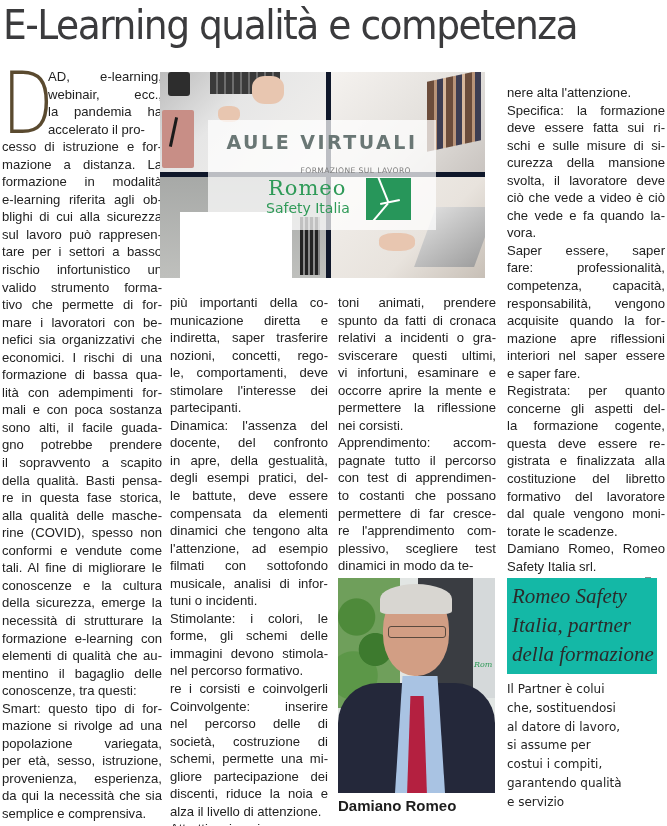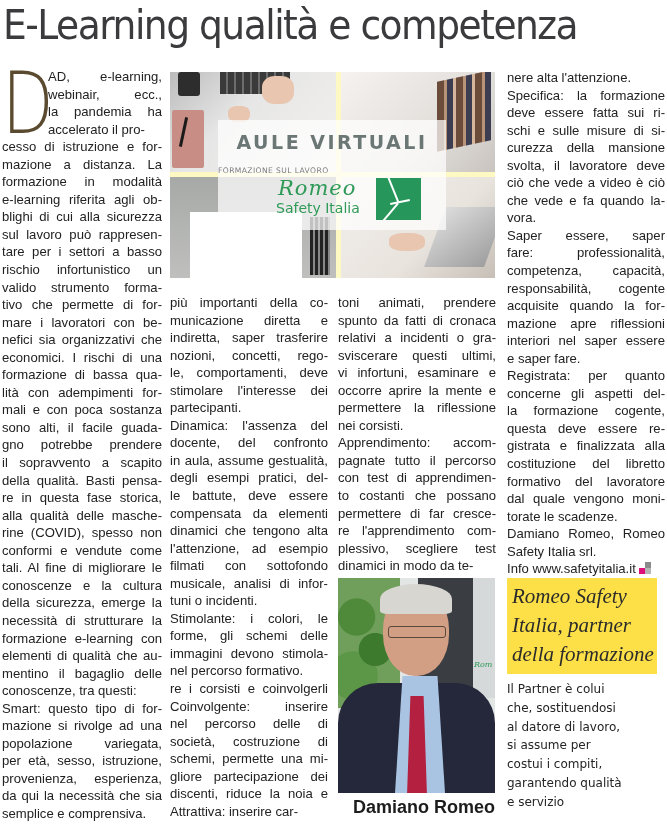--- a/index.html
+++ b/index.html
@@ -13,31 +13,31 @@
     white-space: nowrap;
   }
 
   .col { position: absolute; font-size: 13.1px; line-height: 17.55px; text-align: justify; color: #222; }
   .col .line { display: block; text-align: justify; text-align-last: justify; white-space: nowrap; overflow: hidden; height: 17.55px; }
   .col .line.last { text-align-last: left; }
 
   .col1 { left: 2px; top: 68px; width: 160px; }
   .col2 { left: 170px; top: 294px; width: 158px; }
   .col3 { left: 338px; top: 294px; width: 158px; }
-  .col4 { left: 507px; top: 69px; width: 158px; }
+  .col4 { left: 507px; top: 84px; width: 158px; }
 
   .dropcap {
     position: absolute; left: 2px; top: 70px; width: 40px; height: 66px;
     font-family: "DejaVu Sans", sans-serif; font-size: 86px; line-height: 66px;
     color: #5a4a2f; font-weight: 300; transform: scaleX(0.78); transform-origin: left top;
   }
   .indent { padding-left: 46px; }
 
   
-  .hero { position: absolute; left: 170px; top: 72px; width: 325px; height: 206px; background: #fef9c3; overflow: hidden; }
+  .hero { position: absolute; left: 160px; top: 72px; width: 325px; height: 206px; background: #0f172a; overflow: hidden; }
   .tile { position: absolute; overflow: hidden; }
   .t1 { left: 0; top: 0; width: 166px; height: 100px; background: linear-gradient(135deg, #bcbcbc 0%, #e6e6e6 40%, #f3f1ee 100%); }
   .t2 { left: 171px; top: 0; width: 154px; height: 100px; background: linear-gradient(135deg, #f5f2ef 0%, #e2dfdb 60%, #c9c4c0 100%); }
   .t3 { left: 0; top: 105px; width: 166px; height: 101px; background: linear-gradient(180deg, #a7a9a7 0%, #bfc0bd 100%); }
   .t4 { left: 171px; top: 105px; width: 154px; height: 101px; background: linear-gradient(135deg, #f2efeb 0%, #e8e3dd 60%, #c7bfb6 100%); }
   .keyboard { position: absolute; left: 50px; top: 0; width: 70px; height: 22px; background: repeating-linear-gradient(90deg, #3a3a3a 0 6px, #6d6d6d 6px 8px); }
   .notebook { position: absolute; left: 2px; top: 38px; width: 32px; height: 58px; background: #c88e86; border-radius: 2px; }
   .phone { position: absolute; left: 8px; top: 0; width: 22px; height: 24px; background: #2d2d2d; border-radius: 3px; }
   .pen { position: absolute; left: 12px; top: 45px; width: 3px; height: 30px; background: #1b1b1b; transform: rotate(12deg); }
   .hand { position: absolute; border-radius: 40%; background: #e8c6b0; }
@@ -45,25 +45,25 @@
   .paper { position: absolute; left: 20px; top: 35px; width: 112px; height: 66px; background: #ffffff; }
   .pencils { position: absolute; left: 140px; top: 40px; width: 20px; height: 58px; background: repeating-linear-gradient(90deg, #222 0 3px, #888 3px 5px); }
   .laptop2 { position: absolute; right: 0; top: 30px; width: 60px; height: 60px; background: linear-gradient(135deg, #dcdcdc, #9f9f9f); transform: skewX(-20deg); }
 
   .overlay { position: absolute; left: 48px; top: 48px; width: 228px; height: 110px; background: rgba(255,255,255,0.72); }
   .aule {
     position: absolute; left: 0; top: 11px; width: 228px; text-align: center;
     font-family: "DejaVu Sans", sans-serif; font-weight: bold; font-size: 19px; letter-spacing: 2.5px; color: #6a7775;
   }
   .formazione {
-    position: absolute; left: 0; top: 46px; width: 203px; text-align: left;
+    position: absolute; left: 0; top: 46px; width: 203px; text-align: right;
     font-family: "DejaVu Sans", sans-serif; font-size: 7.6px; letter-spacing: 0.4px; color: #7c7c7c;
   }
   .romeo-script {
-    position: absolute; left: 60px; top: 56px; font-family: "DejaVu Serif", serif; font-style: italic;
+    position: absolute; left: 60px; top: 56px; font-family: "DejaVu Serif", serif; 
     font-size: 21px; color: #2f9a58; letter-spacing: 1px;
   }
   .safety-italia {
     position: absolute; left: 58px; top: 80px; font-family: "DejaVu Sans", sans-serif;
     font-size: 14px; color: #2f9a58;
   }
   .logo-square { position: absolute; left: 158px; top: 58px; width: 45px; height: 42px; background: #27965a; overflow: hidden; }
   .logo-square .crack1 { position: absolute; left: 16px; top: -4px; width: 2px; height: 30px; background: #ffffff; transform: rotate(-22deg); }
   .logo-square .crack2 { position: absolute; left: 12px; top: 22px; width: 2px; height: 28px; background: #ffffff; transform: rotate(40deg); }
   .logo-square .crack3 { position: absolute; left: 14px; top: 23px; width: 20px; height: 2px; background: #ffffff; transform: rotate(-12deg); }
@@ -73,27 +73,27 @@
   .foliage { position: absolute; left: 0; top: 0; width: 62px; height: 130px; background: radial-gradient(circle at 30% 30%, #4e8a3a 0 18%, transparent 19%), radial-gradient(circle at 60% 55%, #3d7a2e 0 20%, transparent 21%), radial-gradient(circle at 25% 75%, #5c9748 0 22%, transparent 23%), #6f9f5b; }
   .darkpanel { position: absolute; left: 80px; top: 0; width: 55px; height: 110px; background: #3a3d42; }
   .window { position: absolute; left: 135px; top: 0; width: 22px; height: 120px; background: #d5d9da; }
   .suit { position: absolute; left: 0; top: 105px; width: 157px; height: 110px; background: #24283a; border-radius: 40px 40px 0 0; }
   .shirt { position: absolute; left: 57px; top: 98px; width: 50px; height: 117px; background: #a9c3e3; clip-path: polygon(15% 0, 85% 0, 100% 100%, 0 100%); }
   .tie { position: absolute; left: 68px; top: 118px; width: 22px; height: 97px; background: #b42040; clip-path: polygon(20% 0, 80% 0, 95% 100%, 5% 100%); }
   .head { position: absolute; left: 45px; top: 12px; width: 66px; height: 86px; background: #d29e84; border-radius: 45% 45% 48% 48%; }
   .hair { position: absolute; left: 42px; top: 6px; width: 72px; height: 30px; background: #d8d6d1; border-radius: 50% 50% 10% 10%; }
   .glasses { position: absolute; left: 50px; top: 48px; width: 58px; height: 12px; border: 1.5px solid #5a4a3e; border-radius: 3px; }
   .wall-logo { position: absolute; left: 136px; top: 82px; font-family: "DejaVu Serif", serif; font-style: italic; font-size: 8px; color: #2f9a58; }
-  .caption { position: absolute; left: 338px; top: 797px; width: 157px; text-align: right; font-weight: bold; font-size: 18px; color: #1d1d1d; }
+  .caption { position: absolute; left: 338px; top: 797px; width: 157px; text-align: left; font-weight: bold; font-size: 15px; color: #1d1d1d; }
 
   .endmark { display: inline-block; width: 12px; height: 12px; position: relative; vertical-align: -1px; margin-left: 3px; }
   .endmark span { position: absolute; width: 6px; height: 6px; }
 
   
-  .box { position: absolute; left: 507px; top: 578px; width: 150px; height: 96px; background: #fde047; }
+  .box { position: absolute; left: 507px; top: 578px; width: 150px; height: 96px; background: #14b8a6; }
   .box-title {
     position: absolute; left: 5px; top: 4px; width: 145px; font-family: "Liberation Serif", serif; font-style: italic;
     font-size: 21px; line-height: 29px; color: #2b2b2b;
   }
   .box-body {
     position: absolute; left: 507px; top: 680px; width: 155px; font-family: "DejaVu Sans", sans-serif;
     font-size: 12px; line-height: 18.8px; color: #242424;
   }
 </style>
 </head>
@@ -185,40 +185,41 @@
 <div class="col col2" id="col2">
     <span class="line">più importanti della co-</span>
     <span class="line">municazione diretta e</span>
     <span class="line">indiretta, saper trasferire</span>
     <span class="line">nozioni, concetti, rego-</span>
     <span class="line">le, comportamenti, deve</span>
     <span class="line">stimolare l'interesse dei</span>
     <span class="line last">partecipanti.</span>
     <span class="line">Dinamica: l'assenza del</span>
     <span class="line">docente, del confronto</span>
-    <span class="line">in aula, assume gestualità,</span>
+    <span class="line">in apre, della gestualità,</span>
     <span class="line">degli esempi pratici, del-</span>
     <span class="line">le battute, deve essere</span>
     <span class="line">compensata da elementi</span>
     <span class="line">dinamici che tengono alta</span>
     <span class="line">l'attenzione, ad esempio</span>
     <span class="line">filmati con sottofondo</span>
     <span class="line">musicale, analisi di infor-</span>
     <span class="line last">tuni o incidenti.</span>
     <span class="line">Stimolante: i colori, le</span>
     <span class="line">forme, gli schemi delle</span>
     <span class="line">immagini devono stimola-</span>
     <span class="line last">nel percorso formativo.</span>
     <span class="line">re i corsisti e coinvolgerli</span>
     <span class="line">Coinvolgente: inserire</span>
     <span class="line">nel percorso delle di</span>
     <span class="line">società, costruzione di</span>
     <span class="line">schemi, permette una mi-</span>
     <span class="line">gliore partecipazione dei</span>
     <span class="line">discenti, riduce la noia e</span>
+    <span class="line last">alza il livello di attenzione.</span>
     <span class="line last">Attrattiva: inserire car-</span>
   </div>
 
 <div class="col col3" id="col3">
     <span class="line">toni animati, prendere</span>
     <span class="line">spunto da fatti di cronaca</span>
     <span class="line">relativi a incidenti o gra-</span>
     <span class="line">sviscerare questi ultimi,</span>
     <span class="line">vi infortuni, esaminare e</span>
     <span class="line">occorre aprire la mente e</span>
@@ -254,21 +255,21 @@
     <span class="line">deve essere fatta sui ri-</span>
     <span class="line">schi e sulle misure di si-</span>
     <span class="line">curezza della mansione</span>
     <span class="line">svolta, il lavoratore deve</span>
     <span class="line">ciò che vede a video è ciò</span>
     <span class="line">che vede e fa quando la-</span>
     <span class="line last">vora.</span>
     <span class="line">Saper essere, saper</span>
     <span class="line">fare: professionalità,</span>
     <span class="line">competenza, capacità,</span>
-    <span class="line">responsabilità, cogente</span>
+    <span class="line">responsabilità, vengono</span>
     <span class="line">acquisite quando la for-</span>
     <span class="line">mazione apre riflessioni</span>
     <span class="line">interiori nel saper essere</span>
     <span class="line last">e saper fare.</span>
     <span class="line">Registrata: per quanto</span>
     <span class="line">concerne gli aspetti del-</span>
     <span class="line">la formazione cogente,</span>
     <span class="line">questa deve essere re-</span>
     <span class="line">gistrata e finalizzata alla</span>
     <span class="line">costituzione del libretto</span>

